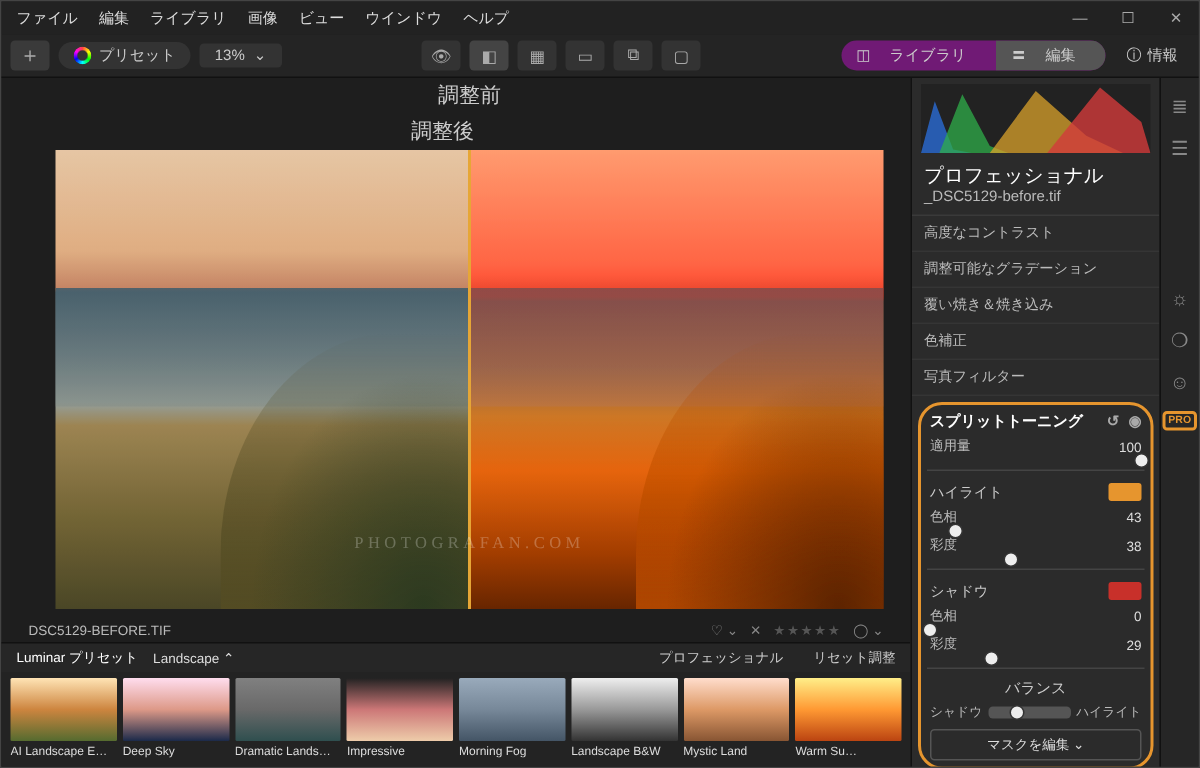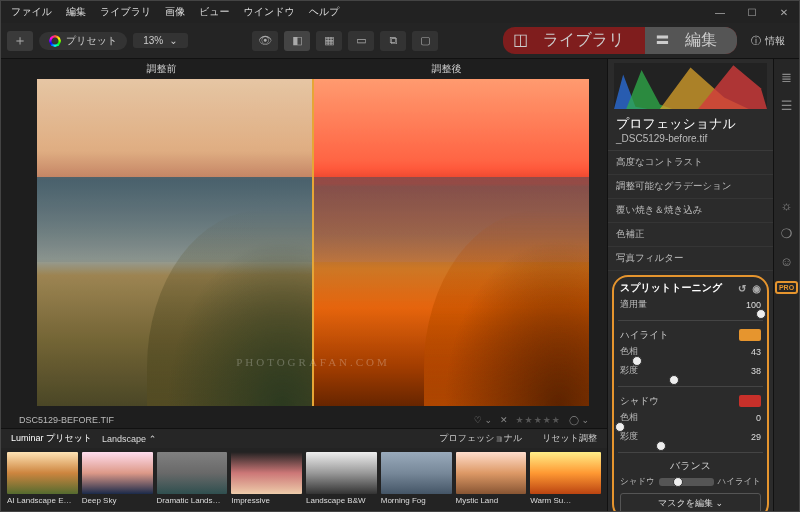--- a/index.html
+++ b/index.html
@@ -12,29 +12,29 @@
   .winbtn { width: 10px; height: 10px; display: inline-flex; align-items: center; justify-content: center; color: #aaa; margin-left: 8px; cursor: default; }
 
   
   .toolbar { display: flex; align-items: center; gap: 6px; padding: 4px 6px; background: #242424; border-bottom: 1px solid #111; }
   .tbtn { width: 26px; height: 20px; background: #333; border-radius: 3px; display: flex; align-items: center; justify-content: center; color: #aaa; font-size: 11px; }
   .tbtn.plus { background: #3a3a3a; font-size: 14px; }
   .preset-pill { display: flex; align-items: center; gap: 5px; background: #333; border-radius: 10px; padding: 2px 10px; font-size: 10px; }
   .preset-pill .ring { width: 12px; height: 12px; border-radius: 50%; background: conic-gradient(#f44,#ff0,#0f0,#0ff,#00f,#f0f,#f44); mask: radial-gradient(circle, transparent 3px, #000 4px); -webkit-mask: radial-gradient(circle, transparent 3px, #000 4px); }
   .zoom-sel { background:#333; border-radius:3px; padding:2px 10px; font-size:10px; display:flex; align-items:center; gap:6px; }
   .toolbar .spacer { flex: 1; }
-  .workspace-tabs { display:flex; background:#7f1d1d; border-radius:12px; overflow:hidden; font-size:16px; }
+  .workspace-tabs { display:flex; background:#701a75; border-radius:12px; overflow:hidden; font-size:10px; }
   .workspace-tabs span { padding: 3px 10px; }
   .workspace-tabs .active { background:#555; }
   .infochip { display:flex; align-items:center; gap:4px; padding:3px 8px; }
 
   
   .main { flex:1; display:flex; min-height:0; }
   .canvas-col { flex:1; display:flex; flex-direction:column; min-width:0; background:#1e1e1e; }
-  .compare-labels { display:flex; color:#ccc; font-size:10px; }
+  .compare-labels { display:flex; color:#ccc; font-size:14px;flex-direction:column; }
   .compare-labels span { flex:1; text-align:center; padding:3px 0; }
   .canvas-wrap { flex:1; margin: 0 18px 6px 36px; position:relative; display:flex; }
   .img-half { flex:1; position:relative; overflow:hidden; }
   .img-half.before { background: linear-gradient(to bottom, #f7cfa5 0%, #f3b57f 22%, #d98a62 30%, #5e7a86 31%, #7a9099 45%, #9aa7a3 55%, #a98b4d 60%, #7c6a2f 80%, #4f4a22 100%); filter: saturate(.85) brightness(.95); }
   .img-half.after  { background: linear-gradient(to bottom, #f19e7e 0%, #e86d55 25%, #c24b3a 32%, #7a5a4f 33%, #8a6a52 48%, #b97a3e 58%, #c96a2a 70%, #8e4417 88%, #5c2c0e 100%); filter: saturate(1.3) contrast(1.05); }
   .divider { width:2px; background:#e6a636; }
   .sea { position:absolute; left:0; right:0; top:30%; height:26%; background: linear-gradient(to bottom, rgba(70,100,115,.9), rgba(140,150,140,.6)); }
   .after .sea { background: linear-gradient(to bottom, rgba(120,80,80,.85), rgba(170,120,90,.55)); }
   .hill { position:absolute; right:-10%; bottom:0; width:70%; height:60%; background: radial-gradient(ellipse at 70% 100%, rgba(40,60,30,.9), transparent 60%), linear-gradient(to top, rgba(90,80,30,.9), transparent); border-top-left-radius: 60% 80%; }
   .after .hill { background: radial-gradient(ellipse at 70% 100%, rgba(80,40,10,.95), transparent 60%), linear-gradient(to top, rgba(160,80,20,.9), transparent); }
@@ -192,26 +192,26 @@
           </div>
         <div class="thumb">
             <div class="pic p3"></div>
             <div class="lbl">Dramatic Lands…</div>
           </div>
         <div class="thumb">
             <div class="pic p4"></div>
             <div class="lbl">Impressive</div>
           </div>
         <div class="thumb">
+            <div class="pic p6"></div>
+            <div class="lbl">Morning Fog</div>
+          </div>
+        <div class="thumb">
             <div class="pic p5"></div>
             <div class="lbl">Landscape B&amp;W</div>
-          </div>
-        <div class="thumb">
-            <div class="pic p6"></div>
-            <div class="lbl">Morning Fog</div>
           </div>
         <div class="thumb">
             <div class="pic p7"></div>
             <div class="lbl">Mystic Land</div>
           </div>
         <div class="thumb">
             <div class="pic p8"></div>
             <div class="lbl">Warm Su…</div>
           </div>
       </div>

